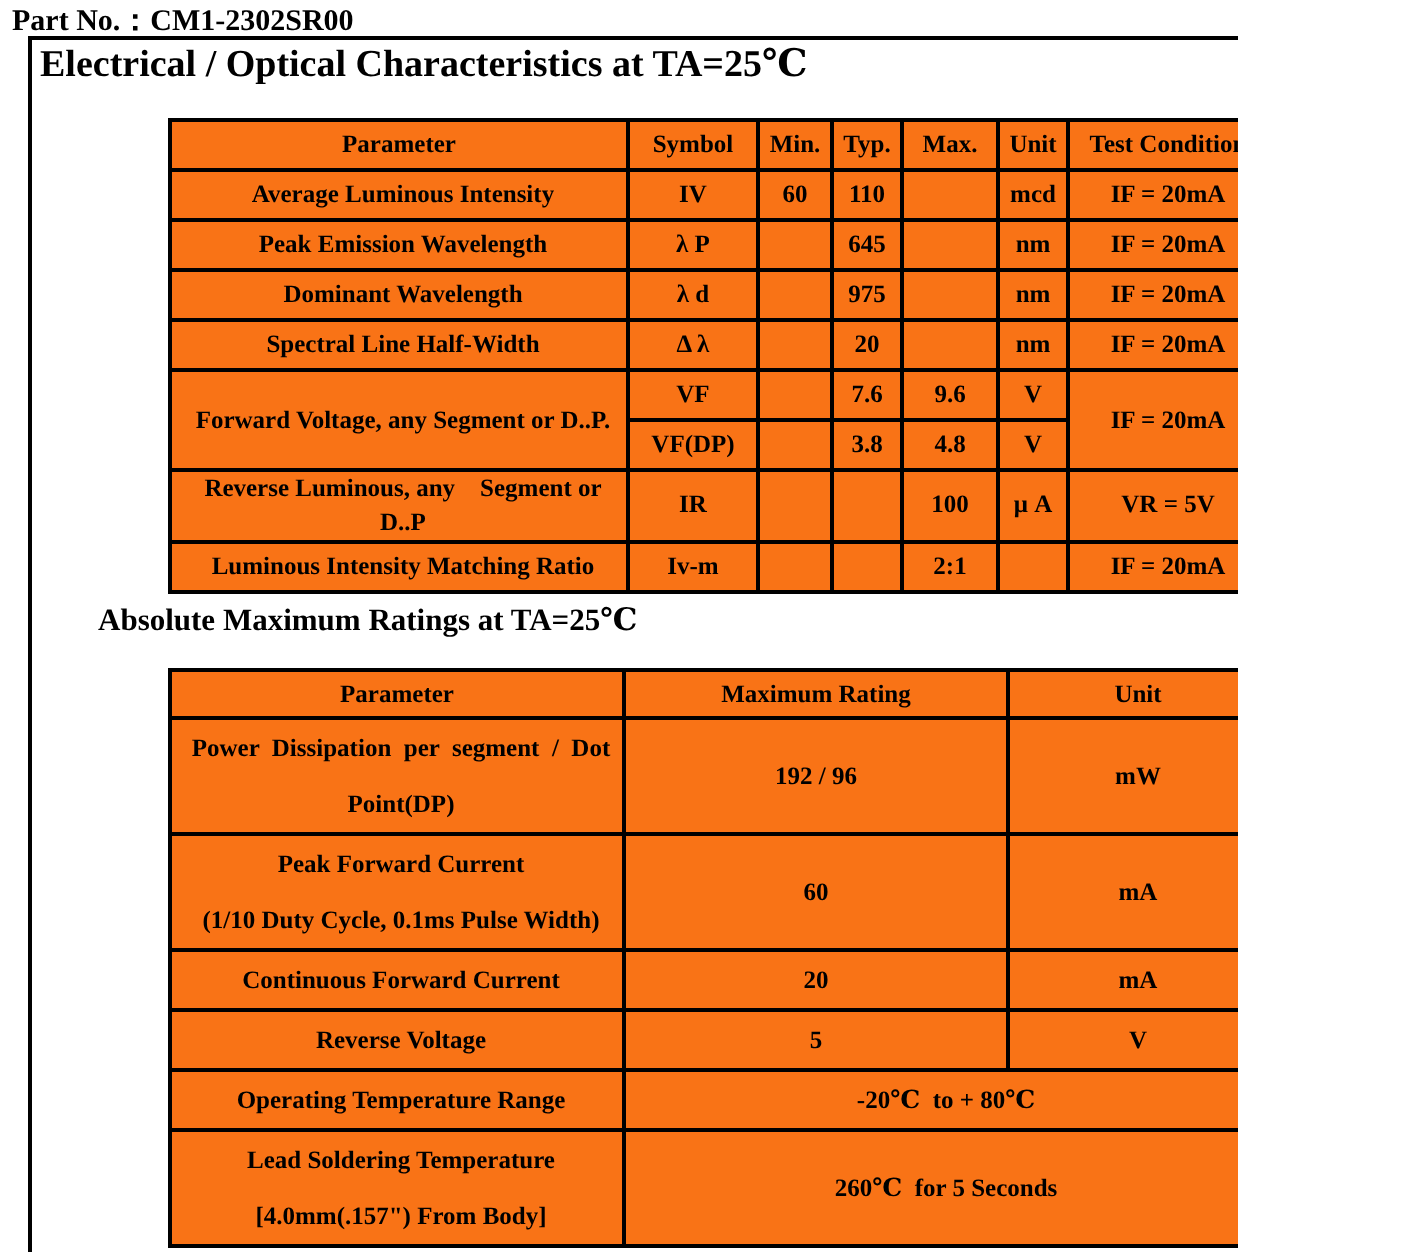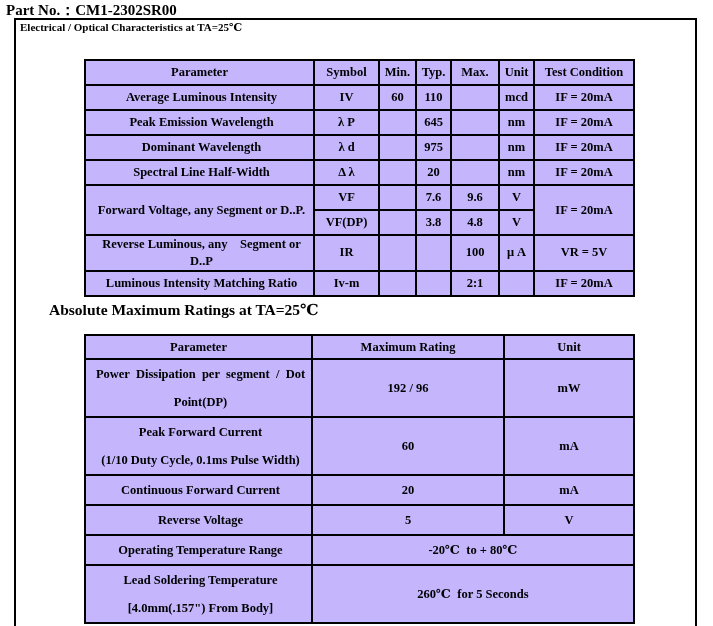--- a/index.html
+++ b/index.html
@@ -1,30 +1,30 @@
 <!DOCTYPE html>
 <html><head>
 <meta charset="utf-8">
 <style>
   * { margin:0; padding:0; box-sizing:border-box; }
   html,body { background:#ffffff; }
   .page {
-    position:relative; width:713px; height:626px; overflow:hidden;
+    position:relative; width:619px; height:626px; overflow:hidden;
     background:#ffffff; color:#000;
     font-family:"Liberation Serif", "DejaVu Serif", serif;
     font-weight:bold;
   }
   .part-no { position:absolute; left:6px; top:1px; font-size:15px; white-space:pre; }
   .outer-box {
     position:absolute; left:14px; top:18px; width:683px; height:608px;
     border:2px solid #000; border-bottom:0;
   }
-  .title-electrical { position:absolute; left:20px; top:21px; font-size:11px; }
+  .title-electrical { position:absolute; left:20px; top:21px; font-size:19px; }
   .title-absolute  { position:absolute; left:49px; top:300px; font-size:15.5px;text-align:right; }
-  table { position:absolute; border-collapse:collapse; table-layout:fixed; background:#c4b5fd; }
+  table { position:absolute; border-collapse:collapse; table-layout:fixed; background:#f97316; }
   th, td {
     border:2px solid #000; font-weight:bold; font-size:12.5px;
     text-align:center; vertical-align:middle; padding:0 2px;
     overflow:hidden;
   }
   td.param { text-align:center; padding-left:6px; white-space:pre-wrap; line-height:1.35; }
   td.val   { white-space:pre-wrap;margin-left:28px; }
   .t1 { left:84px; top:59px;  width:549px; }
   .t2 { left:84px; top:334px; width:549px; }
   .t2 td.param { line-height:28px; }

